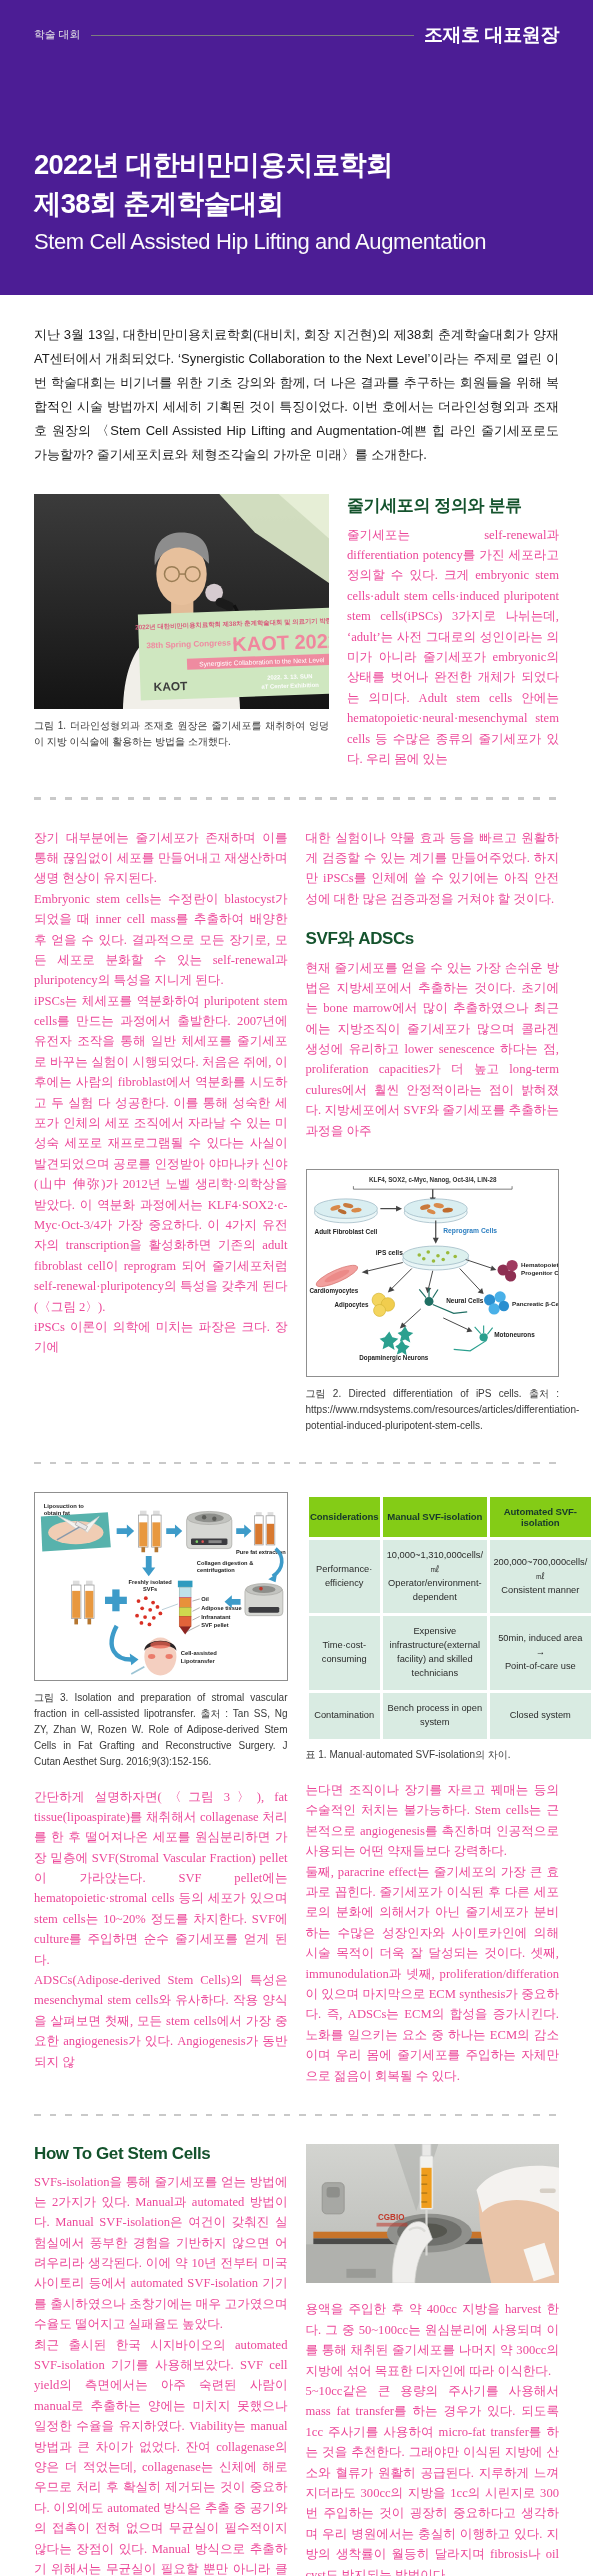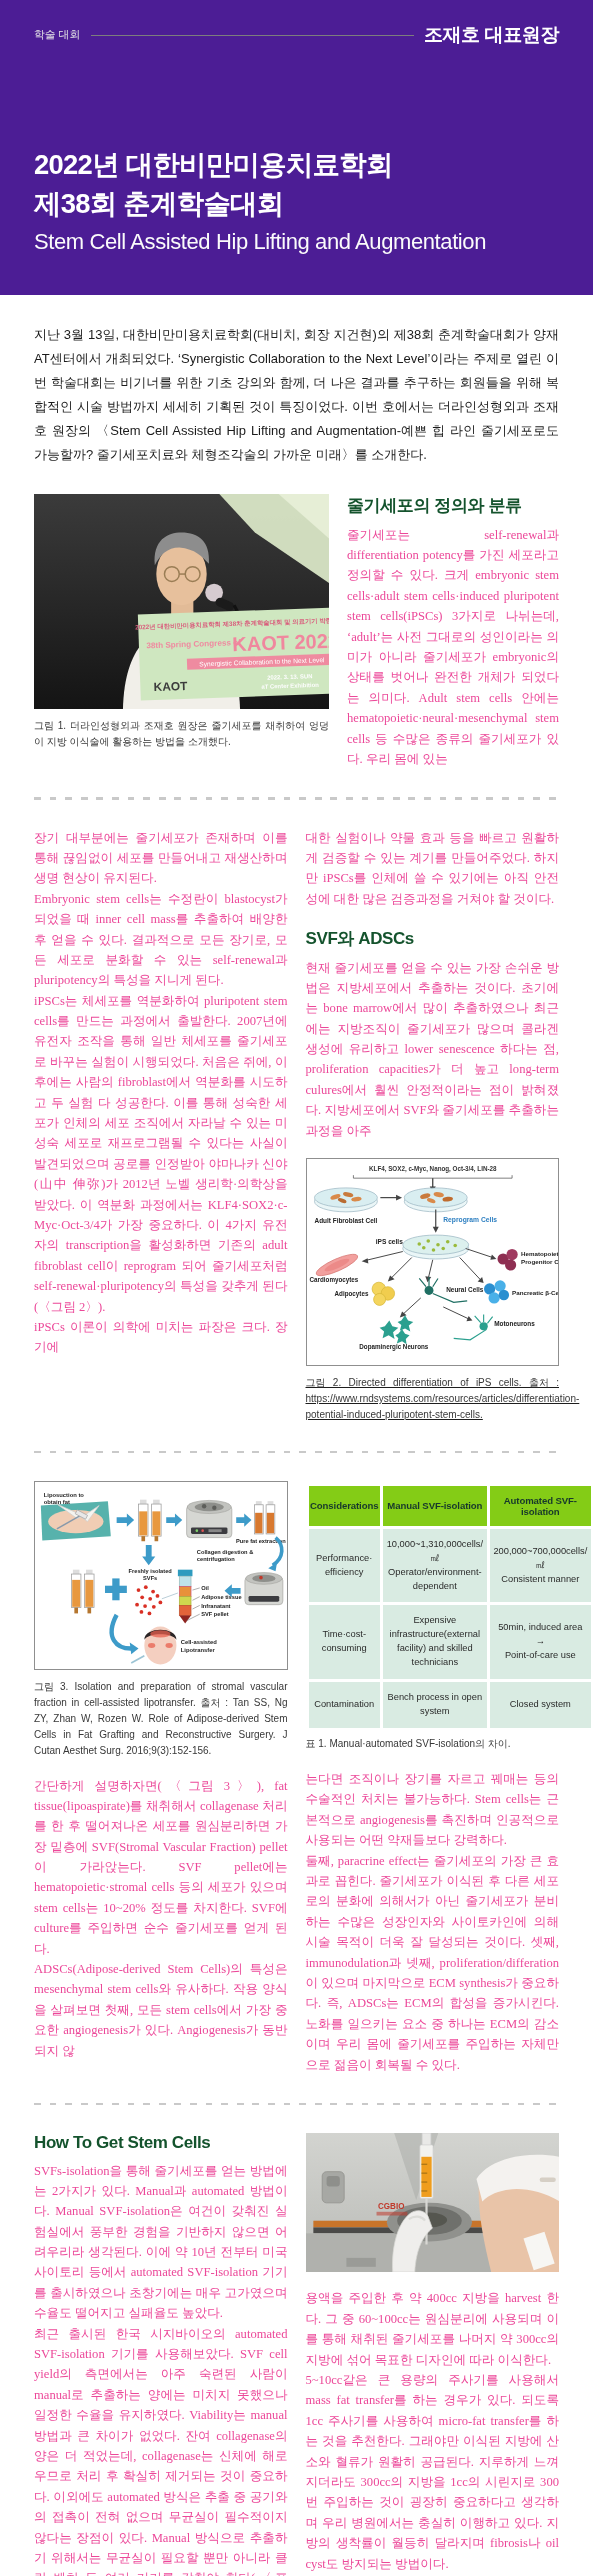--- a/index.html
+++ b/index.html
@@ -135,21 +135,21 @@
       <div class="col">
         <p class="serif">장기 대부분에는 줄기세포가 존재하며 이를 통해 끊임없이 세포를 만들어내고 재생산하며 생명 현상이 유지된다.</p>
         <p class="serif">Embryonic stem cells는 수정란이 blastocyst가 되었을 때 inner cell mass를 추출하여 배양한 후 얻을 수 있다. 결과적으로 모든 장기로, 모든 세포로 분화할 수 있는 self-renewal과 pluripotency의 특성을 지니게 된다.</p>
         <p class="serif">iPSCs는 체세포를 역분화하여 pluripotent stem cells를 만드는 과정에서 출발한다. 2007년에 유전자 조작을 통해 일반 체세포를 줄기세포로 바꾸는 실험이 시행되었다. 처음은 쥐에, 이후에는 사람의 fibroblast에서 역분화를 시도하고 두 실험 다 성공한다. 이를 통해 성숙한 세포가 인체의 세포 조직에서 자라날 수 있는 미성숙 세포로 재프로그램될 수 있다는 사실이 발견되었으며 공로를 인정받아 야마나카 신야(山中 伸弥)가 2012년 노벨 생리학·의학상을 받았다. 이 역분화 과정에서는 KLF4·SOX2·c-Myc·Oct-3/4가 가장 중요하다. 이 4가지 유전자의 transcription을 활성화하면 기존의 adult fibroblast cell이 reprogram 되어 줄기세포처럼 self-renewal·pluripotency의 특성을 갖추게 된다(〈그림 2〉).</p>
         <p class="serif">iPSCs 이론이 의학에 미치는 파장은 크다. 장기에</p>
       </div>
       <div class="col">
         <p class="serif">대한 실험이나 약물 효과 등을 빠르고 원활하게 검증할 수 있는 계기를 만들어주었다. 하지만 iPSCs를 인체에 쓸 수 있기에는 아직 안전성에 대한 많은 검증과정을 거쳐야 할 것이다.</p>
         <h2 class="sec">SVF와 ADSCs</h2>
         <p class="serif">현재 줄기세포를 얻을 수 있는 가장 손쉬운 방법은 지방세포에서 추출하는 것이다. 초기에는 bone marrow에서 많이 추출하였으나 최근에는 지방조직이 줄기세포가 많으며 콜라겐 생성에 유리하고 lower senescence 하다는 점, proliferation capacities가 더 높고 long-term culures에서 훨씬 안정적이라는 점이 밝혀졌다. 지방세포에서 SVF와 줄기세포를 추출하는 과정을 아주</p>
-        <figure style="margin-top:17px;text-decoration:underline;">
+        <figure style="margin-top:28px;">
           <div class="figbox fig2box">
             <svg viewBox="0 0 336 272">
               <rect width="336" height="272" fill="#ffffff"></rect>
 
               <text x="168" y="15" font-size="8.4" font-weight="700" fill="#333" text-anchor="middle">KLF4, SOX2, c-Myc, Nanog, Oct-3/4, LIN-28</text>
               <path d="M62 20 L62 24 L274 24 L274 20" fill="none" stroke="#555" stroke-width="1"></path>
               <line x1="168" y1="24" x2="168" y2="38" stroke="#333" stroke-width="1.6"></line>
               <polygon points="168,43 164,35 172,35" fill="#333"></polygon>
 
               <g>
@@ -490,21 +490,21 @@
               <path d="M118 187 C116 150 126 120 142 108 C150 102 162 104 166 112 L172 128 C160 138 150 154 148 187 Z" fill="#efeeec" stroke="#d8d8d4"></path>
               <path d="M140 116 C148 110 158 112 162 118" fill="none" stroke="#dcdcd8" stroke-width="3"></path>
 
               <path d="M236 58 C262 36 300 30 345 40 L345 187 L252 187 C240 140 232 96 236 58 Z" fill="#e9c4a8"></path>
               <path d="M232 62 C250 34 300 24 345 32 L345 92 C308 70 262 70 240 92 Z" fill="#f4f2ef"></path>
               <rect x="296" y="142" width="30" height="45" fill="#f7f6f3" transform="rotate(-18 296 142)"></rect>
               <rect x="318" y="60" width="22" height="6" rx="3" fill="#c9c0b4" opacity="0.7"></rect>
             </svg>
           </div>
         </figure>
-        <p class="serif" style="margin-top:16.3px;">용액을 주입한 후 약 400cc 지방을 harvest 한다. 그 중 60~100cc는 원심분리에 사용되며 이를 통해 채취된 줄기세포를 나머지 약 300cc의 지방에 섞어 목표한 디자인에 따라 이식한다.</p>
+        <p class="serif" style="margin-top:16.3px;">용액을 주입한 후 약 400cc 지방을 harvest 한다. 그 중 50~100cc는 원심분리에 사용되며 이를 통해 채취된 줄기세포를 나머지 약 300cc의 지방에 섞어 목표한 디자인에 따라 이식한다.</p>
         <p class="serif">5~10cc같은 큰 용량의 주사기를 사용해서 mass fat transfer를 하는 경우가 있다. 되도록 1cc 주사기를 사용하여 micro-fat transfer를 하는 것을 추천한다. 그래야만 이식된 지방에 산소와 혈류가 원활히 공급된다. 지루하게 느껴지더라도 300cc의 지방을 1cc의 시린지로 300번 주입하는 것이 굉장히 중요하다고 생각하며 우리 병원에서는 충실히 이행하고 있다. 지방의 생착률이 월등히 달라지며 fibrosis나 oil cyst도 방지되는 방법이다.</p>
 
       </div>
     </section>
 
   </main>
 
 </div>
 
 

